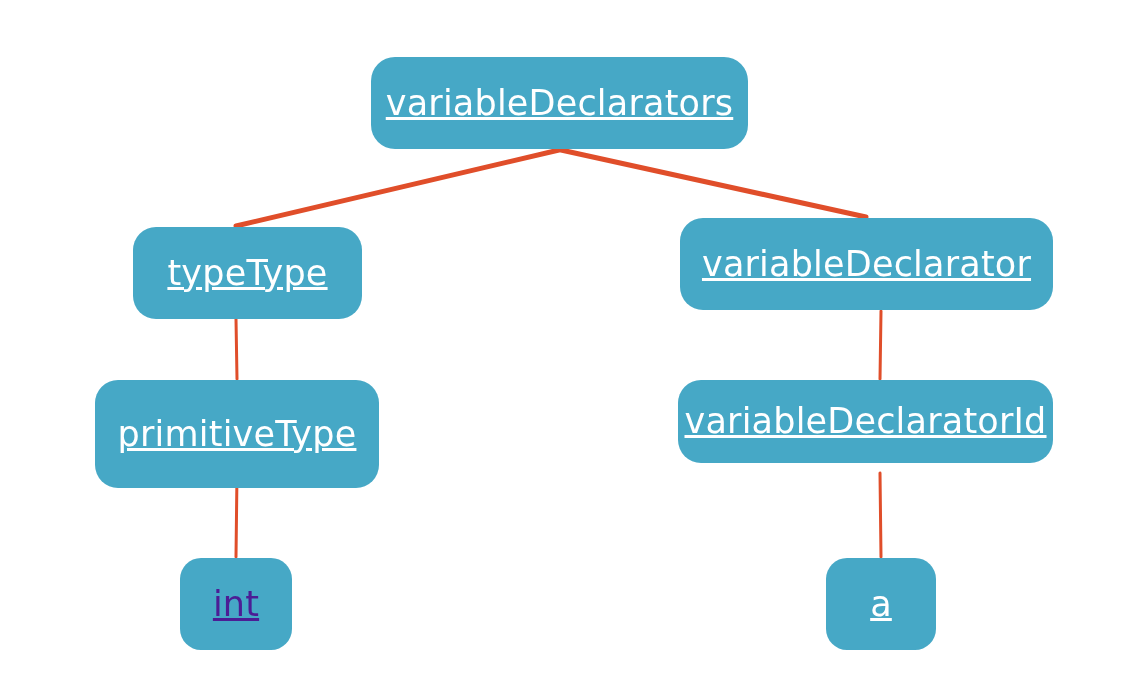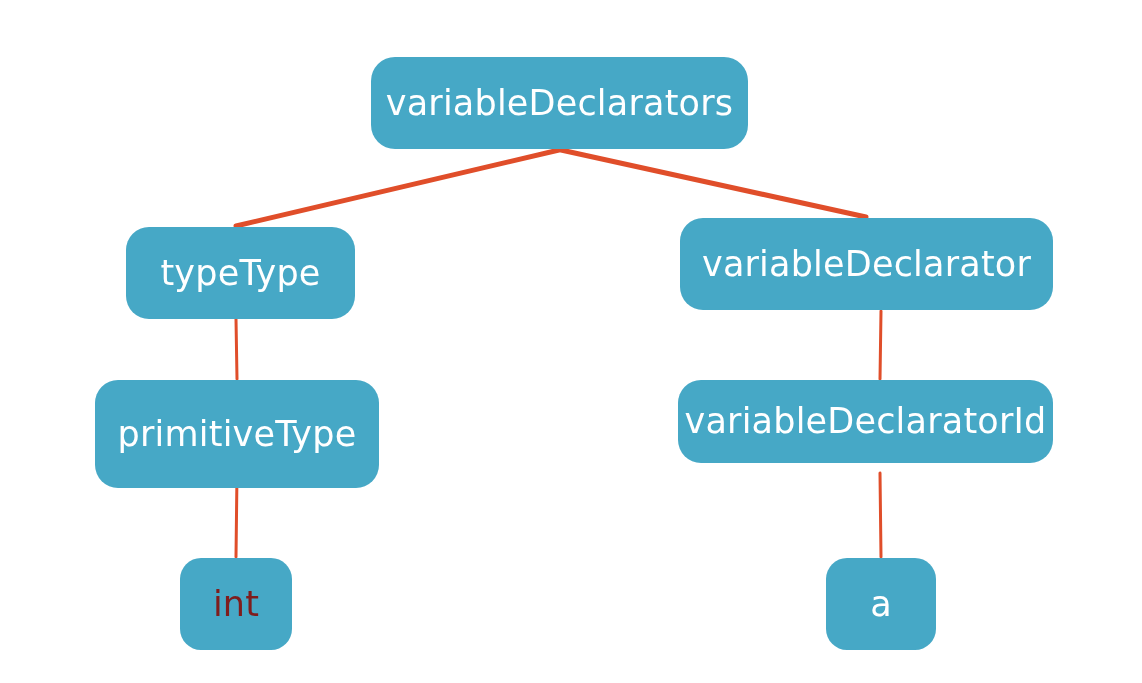--- a/index.html
+++ b/index.html
@@ -39,20 +39,21 @@
     line-height: 1;
     letter-spacing: 0.2px;
     font-weight: 400;
     font-family: "DejaVu Sans", sans-serif;
     -webkit-font-smoothing: antialiased;
   }
   .node-label {
     display: block;
     padding: 0 10px;
     white-space: nowrap;
+    text-decoration: underline;
   }
   .n-root      { font-size: 35px; border-radius: 24px; }
   .n-typetype  { font-size: 35px; border-radius: 23px; }
   .n-vardecl   { font-size: 35px; border-radius: 23px; text-align: center; }
   .n-primitive { font-size: 35px; border-radius: 23px; }
   .n-vardeclid { font-size: 35px; border-radius: 23px; }
   .n-int       { font-size: 35px; border-radius: 21px; }
   .n-a         { font-size: 35px; border-radius: 21px; }
 </style>
 </head>
@@ -66,33 +67,33 @@
       <line x1="236" y1="319" x2="237" y2="379" stroke="#E04E2A" stroke-width="3" stroke-linecap="round"></line>
       <line x1="881" y1="311" x2="880" y2="379" stroke="#E04E2A" stroke-width="3" stroke-linecap="round"></line>
       <line x1="237" y1="473" x2="236" y2="557" stroke="#E04E2A" stroke-width="3" stroke-linecap="round"></line>
       <line x1="880" y1="473" x2="881" y2="557" stroke="#E04E2A" stroke-width="3" stroke-linecap="round"></line>
     </svg>
 
   <div id="node-layer">
       <div class="node n-root" style="left: 371px; top: 57px; width: 377px; height: 92px; background: rgb(70, 168, 198); color: rgb(255, 255, 255);">
         <span class="node-label">variableDeclarators</span>
       </div>
-      <div class="node n-typetype" style="left: 126px; top: 227px; width: 229px; height: 92px; background: rgb(70, 168, 198); color: rgb(255, 255, 255);">
+      <div class="node n-typetype" style="left: 133px; top: 227px; width: 229px; height: 92px; background: rgb(70, 168, 198); color: rgb(255, 255, 255);">
         <span class="node-label">typeType</span>
       </div>
       <div class="node n-vardecl" style="left: 680px; top: 218px; width: 373px; height: 92px; background: rgb(70, 168, 198); color: rgb(255, 255, 255);">
         <span class="node-label">variableDeclarator</span>
       </div>
       <div class="node n-primitive" style="left: 95px; top: 380px; width: 284px; height: 108px; background: rgb(70, 168, 198); color: rgb(255, 255, 255);">
         <span class="node-label">primitiveType</span>
       </div>
       <div class="node n-vardeclid" style="left: 678px; top: 380px; width: 375px; height: 83px; background: rgb(70, 168, 198); color: rgb(255, 255, 255);">
         <span class="node-label">variableDeclaratorId</span>
       </div>
-      <div class="node n-int" style="left: 180px; top: 558px; width: 112px; height: 92px; background: rgb(70, 168, 198); color: #7f1d1d;">
+      <div class="node n-int" style="left: 180px; top: 558px; width: 112px; height: 92px; background: rgb(70, 168, 198); color: #4c1d95;">
         <span class="node-label">int</span>
       </div>
       <div class="node n-a" style="left: 826px; top: 558px; width: 110px; height: 92px; background: rgb(70, 168, 198); color: rgb(255, 255, 255);">
         <span class="node-label">a</span>
       </div>
     </div>
 
 </div>
 
 </body></html>

